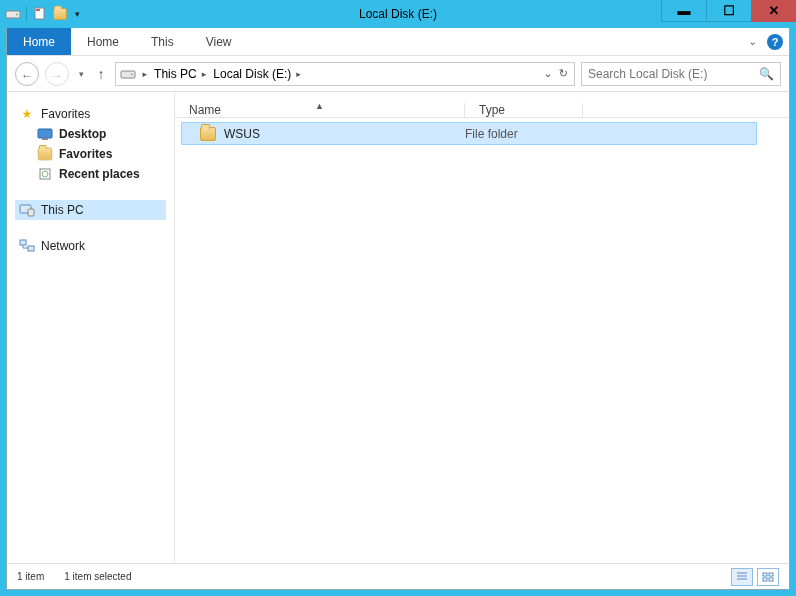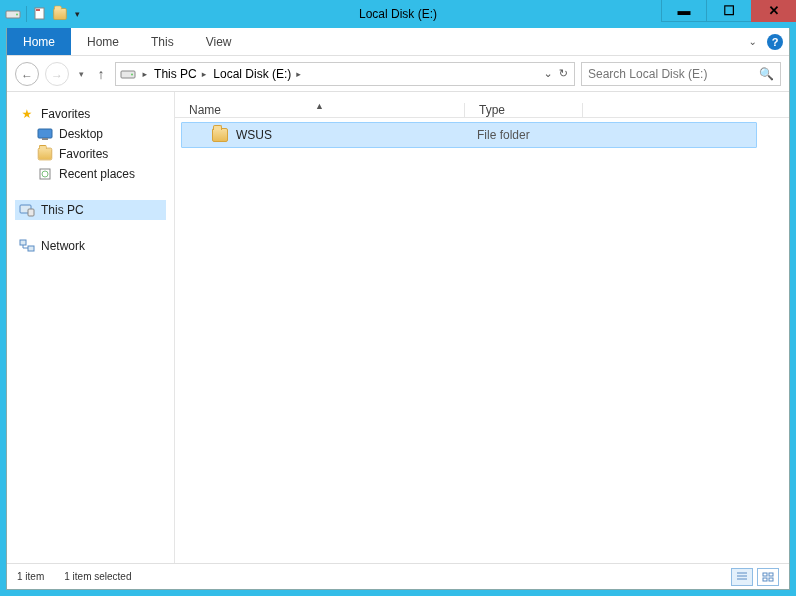--- a/index.html
+++ b/index.html
@@ -43,36 +43,36 @@
     .search-box input { border:none; outline:none; width:100%; font-size:12px; color:#888; background:transparent; }
     .search-icon { font-size:12px; color:#666; }
 
     
     .body { flex:1; display:flex; overflow:hidden; }
 
     
     .navpane { width:168px; border-right:1px solid #e5e5e5; padding-top:10px; font-size:12px; color:#222; overflow:auto; }
     .np-group { padding:2px 8px 14px 8px; }
     .np-group-hdr { display:flex; align-items:center; gap:6px; padding:3px 4px; }
-    .np-item { display:flex; align-items:center; gap:6px; padding:3px 4px 3px 22px; }
+    .np-item { display:flex; align-items:center; gap:6px; padding:3px 4px 3px 22px;font-weight:bold; }
     .np-group-hdr.sel { background:#cce8ff; }
     .np-icon { width:16px; height:14px; display:inline-flex; align-items:center; justify-content:center; font-size:12px; }
 
     
     .listarea { flex:1; display:flex; flex-direction:column; }
     .cols { display:flex; height:26px; border-bottom:1px solid #e5e5e5; font-size:12px; color:#444; align-items:flex-end; }
     .col { display:flex; align-items:center; padding-left:14px; border-right:1px solid #e5e5e5; position:relative; }
     .col-name { width:290px; }
     .col-type { width:118px; }
     .col-size { width:80px; }
     .col-end { flex:0 0 1px; border-right:none; }
     .sort-arrow { position:absolute; right:50%; top:-2px; font-size:9px; color:#555; transform:translateX(50%); }
     .rows { flex:1; padding-top:4px; }
     .row { display:flex; height:23px; align-items:center; font-size:12px; }
-    .row.sel { background:#cde8ff; border:1px solid #99d1ff; margin:0 32px 0 6px; padding:12px; border-radius:1px; }
+    .row.sel { background:#cde8ff; border:1px solid #99d1ff; margin:0 32px 0 6px; padding:0; border-radius:1px; }
     .cell { display:flex; align-items:center; }
     .cell-name { width:283px; padding-left:24px; gap:8px; color:#222; }
     .row.sel .cell-name { padding-left:18px; }
     .cell-type { width:118px; color:#555; }
     .folder-ico { width:16px; height:14px; background:linear-gradient(#f7dc9a,#e9bc58); border:1px solid #d6a33c; border-radius:2px; position:relative; }
     .folder-ico::before { content:""; position:absolute; top:-4px; left:0; width:7px; height:4px; background:#f7dc9a; border:1px solid #d6a33c; border-bottom:none; border-radius:2px 2px 0 0; }
 
     
     .status { height:26px; border-top:1px solid #e0e0e0; display:flex; align-items:center; padding:0 10px; font-size:10px; color:#333; gap:20px; }
     .status-right { margin-left:auto; display:flex; gap:4px; }

